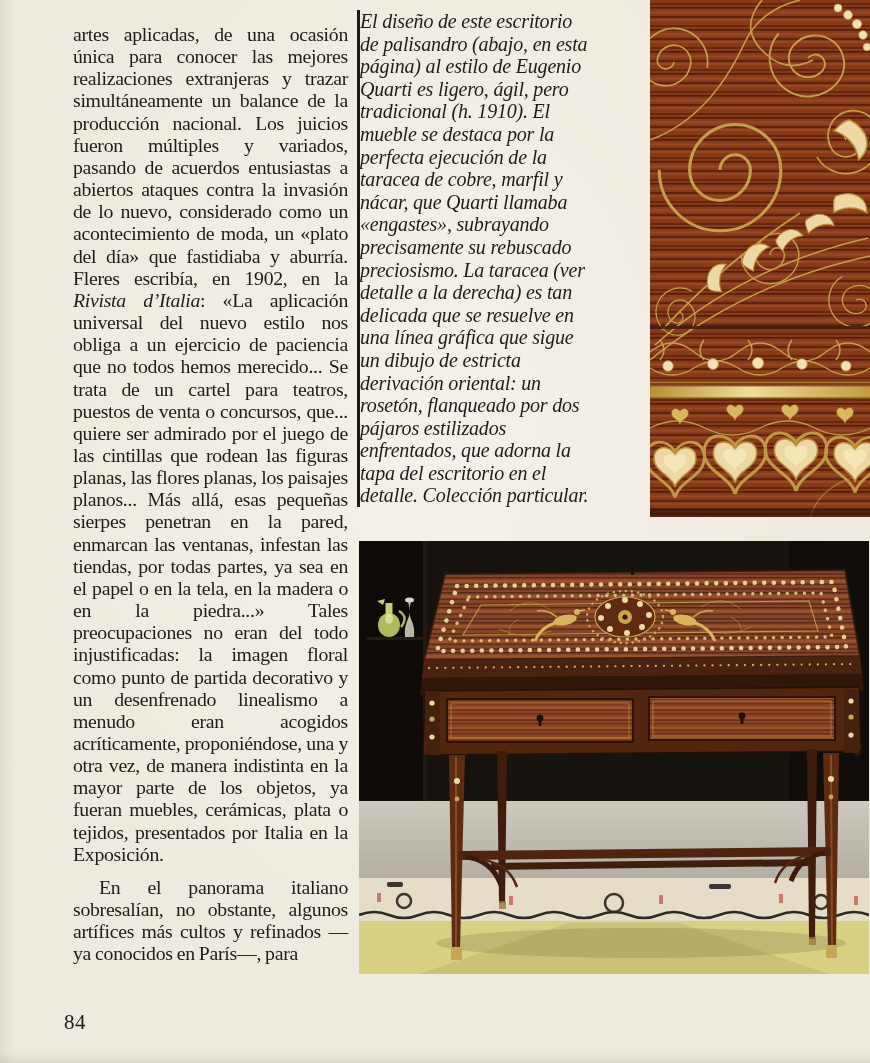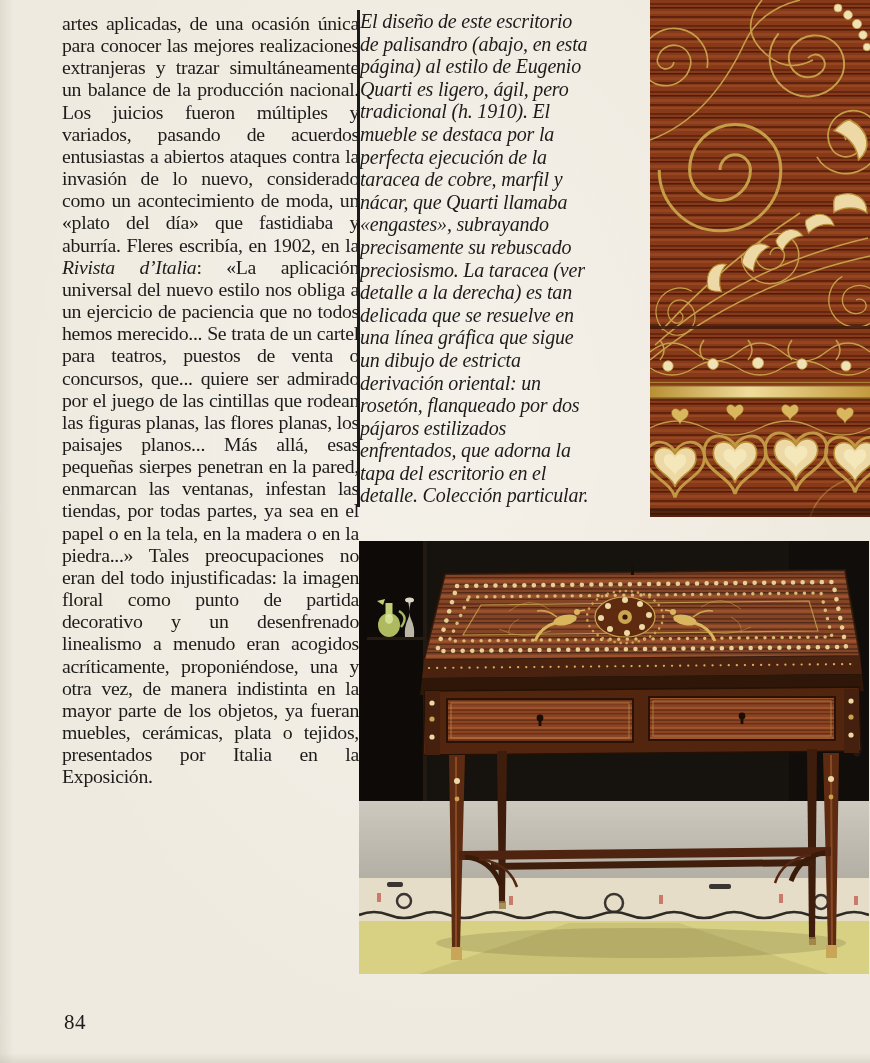--- a/index.html
+++ b/index.html
@@ -15,21 +15,21 @@
       radial-gradient(ellipse at 50% 40%, rgba(255,255,255,0.35), rgba(0,0,0,0) 70%),
       linear-gradient(90deg, rgba(180,175,160,0.25) 0, rgba(0,0,0,0) 14px),
       linear-gradient(0deg, rgba(180,175,160,0.30) 0, rgba(0,0,0,0) 10px),
       #efeadf;
   }
   .left-column{
     position:absolute;left:62px;top:12px;width:297px;
     font-size:19.8px;line-height:22.15px;text-align:justify;
     letter-spacing:-0.015em;word-spacing:-0.6px;
   }
-  .left-column p{margin:0;}
+  .left-column p{margin:11px;}
   .left-column p.indented{text-indent:26px;}
   .caption-block{
     position:absolute;left:357px;top:10px;width:286px;
     border-left:3px solid #1a1a18;
     box-sizing:border-box;
   }
   .caption-text{
     font-style:italic;font-size:20px;line-height:22.6px;
     letter-spacing:-0.01em;
     white-space:pre-line;
@@ -46,20 +46,21 @@
     font-size:21px;letter-spacing:0.02em;
   }
 </style>
 </head>
 <body>
 
 <div class="page-surface"></div>
 
 <div class="left-column">
   <p><span>artes aplicadas, de una ocasión única para conocer las mejores realizaciones extranjeras y trazar simultáneamente un balance de la producción nacional. Los juicios fueron múltiples y variados, pasando de acuerdos entusiastas a abiertos ataques contra la invasión de lo nuevo, considerado como un acontecimiento de moda, un «plato del día» que fastidiaba y aburría. Fleres escribía, en 1902, en la </span><i>Rivista d’Italia</i><span>: «La aplicación universal del nuevo estilo nos obliga a un ejercicio de paciencia que no todos hemos merecido... Se trata de un cartel para teatros, puestos de venta o concursos, que... quiere ser admirado por el juego de las cintillas que rodean las figuras planas, las flores planas, los paisajes planos... Más allá, esas pequeñas sierpes penetran en la pared, enmarcan las ventanas, infestan las tiendas, por todas partes, ya sea en el papel o en la tela, en la madera o en la piedra...» Tales preocupaciones no eran del todo injustificadas: la imagen floral como punto de partida decorativo y un desenfrenado linealismo a menudo eran acogidos acríticamente, proponiéndose, una y otra vez, de manera indistinta en la mayor parte de los objetos, ya fueran muebles, cerámicas, plata o tejidos, presentados por Italia en la Exposición.</span></p>
+  <p class="indented">En el panorama italiano sobresalían, no obstante, algunos artífices más cultos y refinados —ya conocidos en París—, para</p>
 </div>
 
 <div class="caption-block">
   <div class="caption-text">El diseño de este escritorio
 de palisandro (abajo, en esta
 página) al estilo de Eugenio
 Quarti es ligero, ágil, pero
 tradicional (h. 1910). El
 mueble se destaca por la
 perfecta ejecución de la

